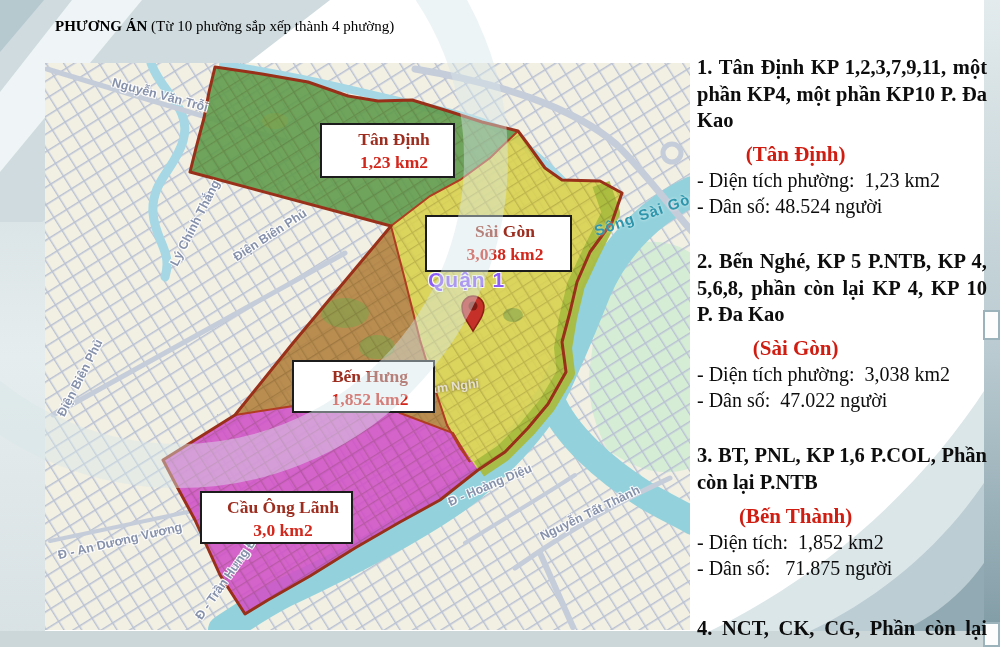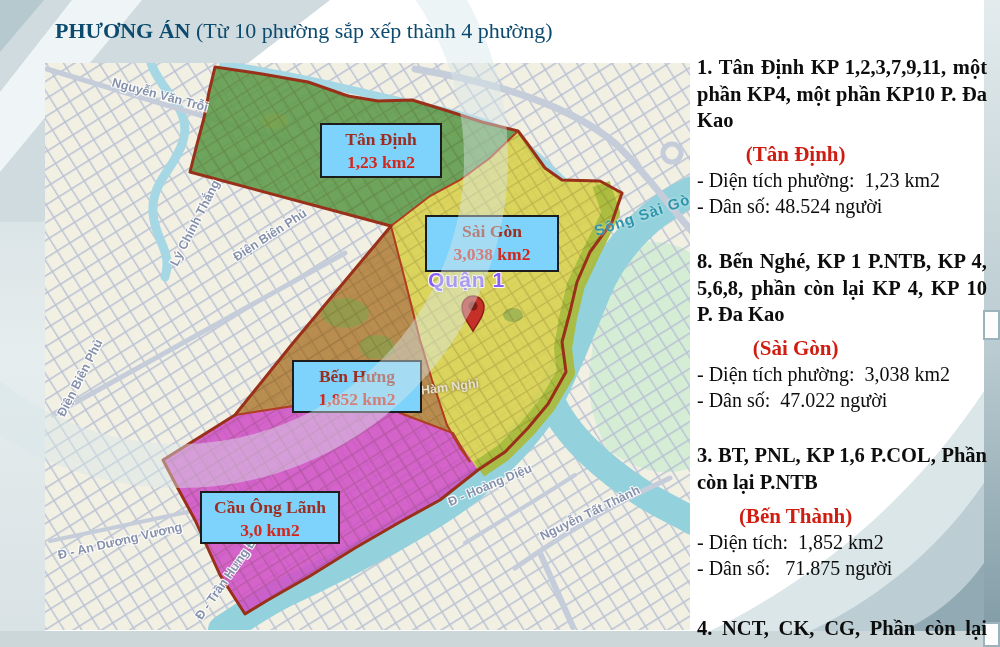--- a/index.html
+++ b/index.html
@@ -12,39 +12,39 @@
   .arc-overlay{position:absolute;left:-150px;top:-170px;width:570px;height:570px;border-radius:50%;
     border:44px solid rgba(216,230,233,0.45);z-index:6;pointer-events:none;}
   .right-strip{position:absolute;right:0;top:0;width:16px;height:647px;
     background:linear-gradient(180deg,#e3ebed 0%,#b9cad0 55%,#7f9aa4 100%);z-index:2;}
   .bottom-strip{position:absolute;left:0;top:631px;width:1000px;height:16px;background:#ccd7da;z-index:2;}
   .waves-svg{position:absolute;right:14px;bottom:14px;z-index:1;}
   .artifact{position:absolute;background:#fdfdfd;border:2px solid #9db3bb;z-index:7;}
   .artifact.a1{right:0;top:310px;width:13px;height:26px;}
   .artifact.a2{right:0;top:622px;width:13px;height:21px;}
   
-  .title{position:absolute;left:55px;top:18px;z-index:10;color:#0c4a6e;font-size:22px;white-space:nowrap;}
+  .title{position:absolute;left:55px;top:18px;z-index:10;color:#000000;font-size:15px;white-space:nowrap;}
   .title .b{font-weight:bold;}
   
   .map{position:absolute;left:45px;top:63px;width:645px;height:567px;background:#f2efe3;
        overflow:hidden;z-index:3;}
   .map svg{position:absolute;left:0;top:0;}
   .street-label{position:absolute;white-space:nowrap;font-family:"Liberation Sans",sans-serif;
     font-size:12.5px;font-weight:bold;color:#8691ab;z-index:4;
     text-shadow:-1px -1px 0 rgba(255,255,255,.9),1px -1px 0 rgba(255,255,255,.9),
                 -1px 1px 0 rgba(255,255,255,.9),1px 1px 0 rgba(255,255,255,.9);}
   .street-label.light{color:#e6e0cc;text-shadow:0 0 3px rgba(90,75,35,.8);}
   .street-label.water{color:#2e96ac;font-size:15px;letter-spacing:1px;
     text-shadow:0 0 3px rgba(255,255,255,.7);}
   .district-label{position:absolute;z-index:4;font-family:"Liberation Sans",sans-serif;
     font-size:21px;font-weight:bold;color:#8b5cf6;letter-spacing:1px;
     text-shadow:-1px -1px 0 rgba(255,255,255,.85),1px -1px 0 rgba(255,255,255,.85),
                 -1px 1px 0 rgba(255,255,255,.85),1px 1px 0 rgba(255,255,255,.85);}
-  .area-box{position:absolute;z-index:5;background:#7dd3fc;border:2px solid #1c1c1c;
-    text-align:center;font-weight:bold;line-height:1.32;padding-top:3px;font-size:17.5px;}
+  .area-box{position:absolute;z-index:5;background:#ffffff;border:2px solid #1c1c1c;
+    text-align:center;font-weight:bold;line-height:1.32;padding-top:3px;font-size:17.5px;padding-left:13px;}
   .area-box .nm{color:#9c2d1f;}
   .area-box .ar{color:#d3271c;}
   
   .panel{position:absolute;left:697px;top:54px;width:290px;z-index:10;color:#0d0d0d;}
   .sec{margin-bottom:29px;}
   .sec .head{font-size:20.5px;font-weight:bold;line-height:1.3;text-align:justify;}
   .sec .ward{width:68%;text-align:center;color:#d01d12;font-weight:bold;font-size:21px;
              line-height:1.25;margin-top:7px;}
   .sec .detail{font-size:20px;line-height:1.3;white-space:pre-wrap;}
 </style>
@@ -175,21 +175,21 @@
   <div class="arc-overlay"></div>
 
   <div class="panel">
     <div class="sec">
       <div class="head">1. Tân Định KP 1,2,3,7,9,11, một phần KP4, một phần KP10 P. Đa Kao</div>
       <div class="ward">(Tân Định)</div>
       <div class="detail">- Diện tích phường:  1,23 km2</div>
       <div class="detail">- Dân số: 48.524 người</div>
     </div>
     <div class="sec">
-      <div class="head">8. Bến Nghé, KP 1 P.NTB, KP 4, 5,6,8, phần còn lại KP 4, KP 10 P. Đa Kao</div>
+      <div class="head">2. Bến Nghé, KP 5 P.NTB, KP 4, 5,6,8, phần còn lại KP 4, KP 10 P. Đa Kao</div>
       <div class="ward">(Sài Gòn)</div>
       <div class="detail">- Diện tích phường:  3,038 km2</div>
       <div class="detail">- Dân số:  47.022 người</div>
     </div>
     <div class="sec" style="margin-bottom:34px;">
       <div class="head">3. BT, PNL, KP 1,6 P.COL, Phần còn lại P.NTB</div>
       <div class="ward">(Bến Thành)</div>
       <div class="detail">- Diện tích:  1,852 km2</div>
       <div class="detail">- Dân số:   71.875 người</div>
     </div>

